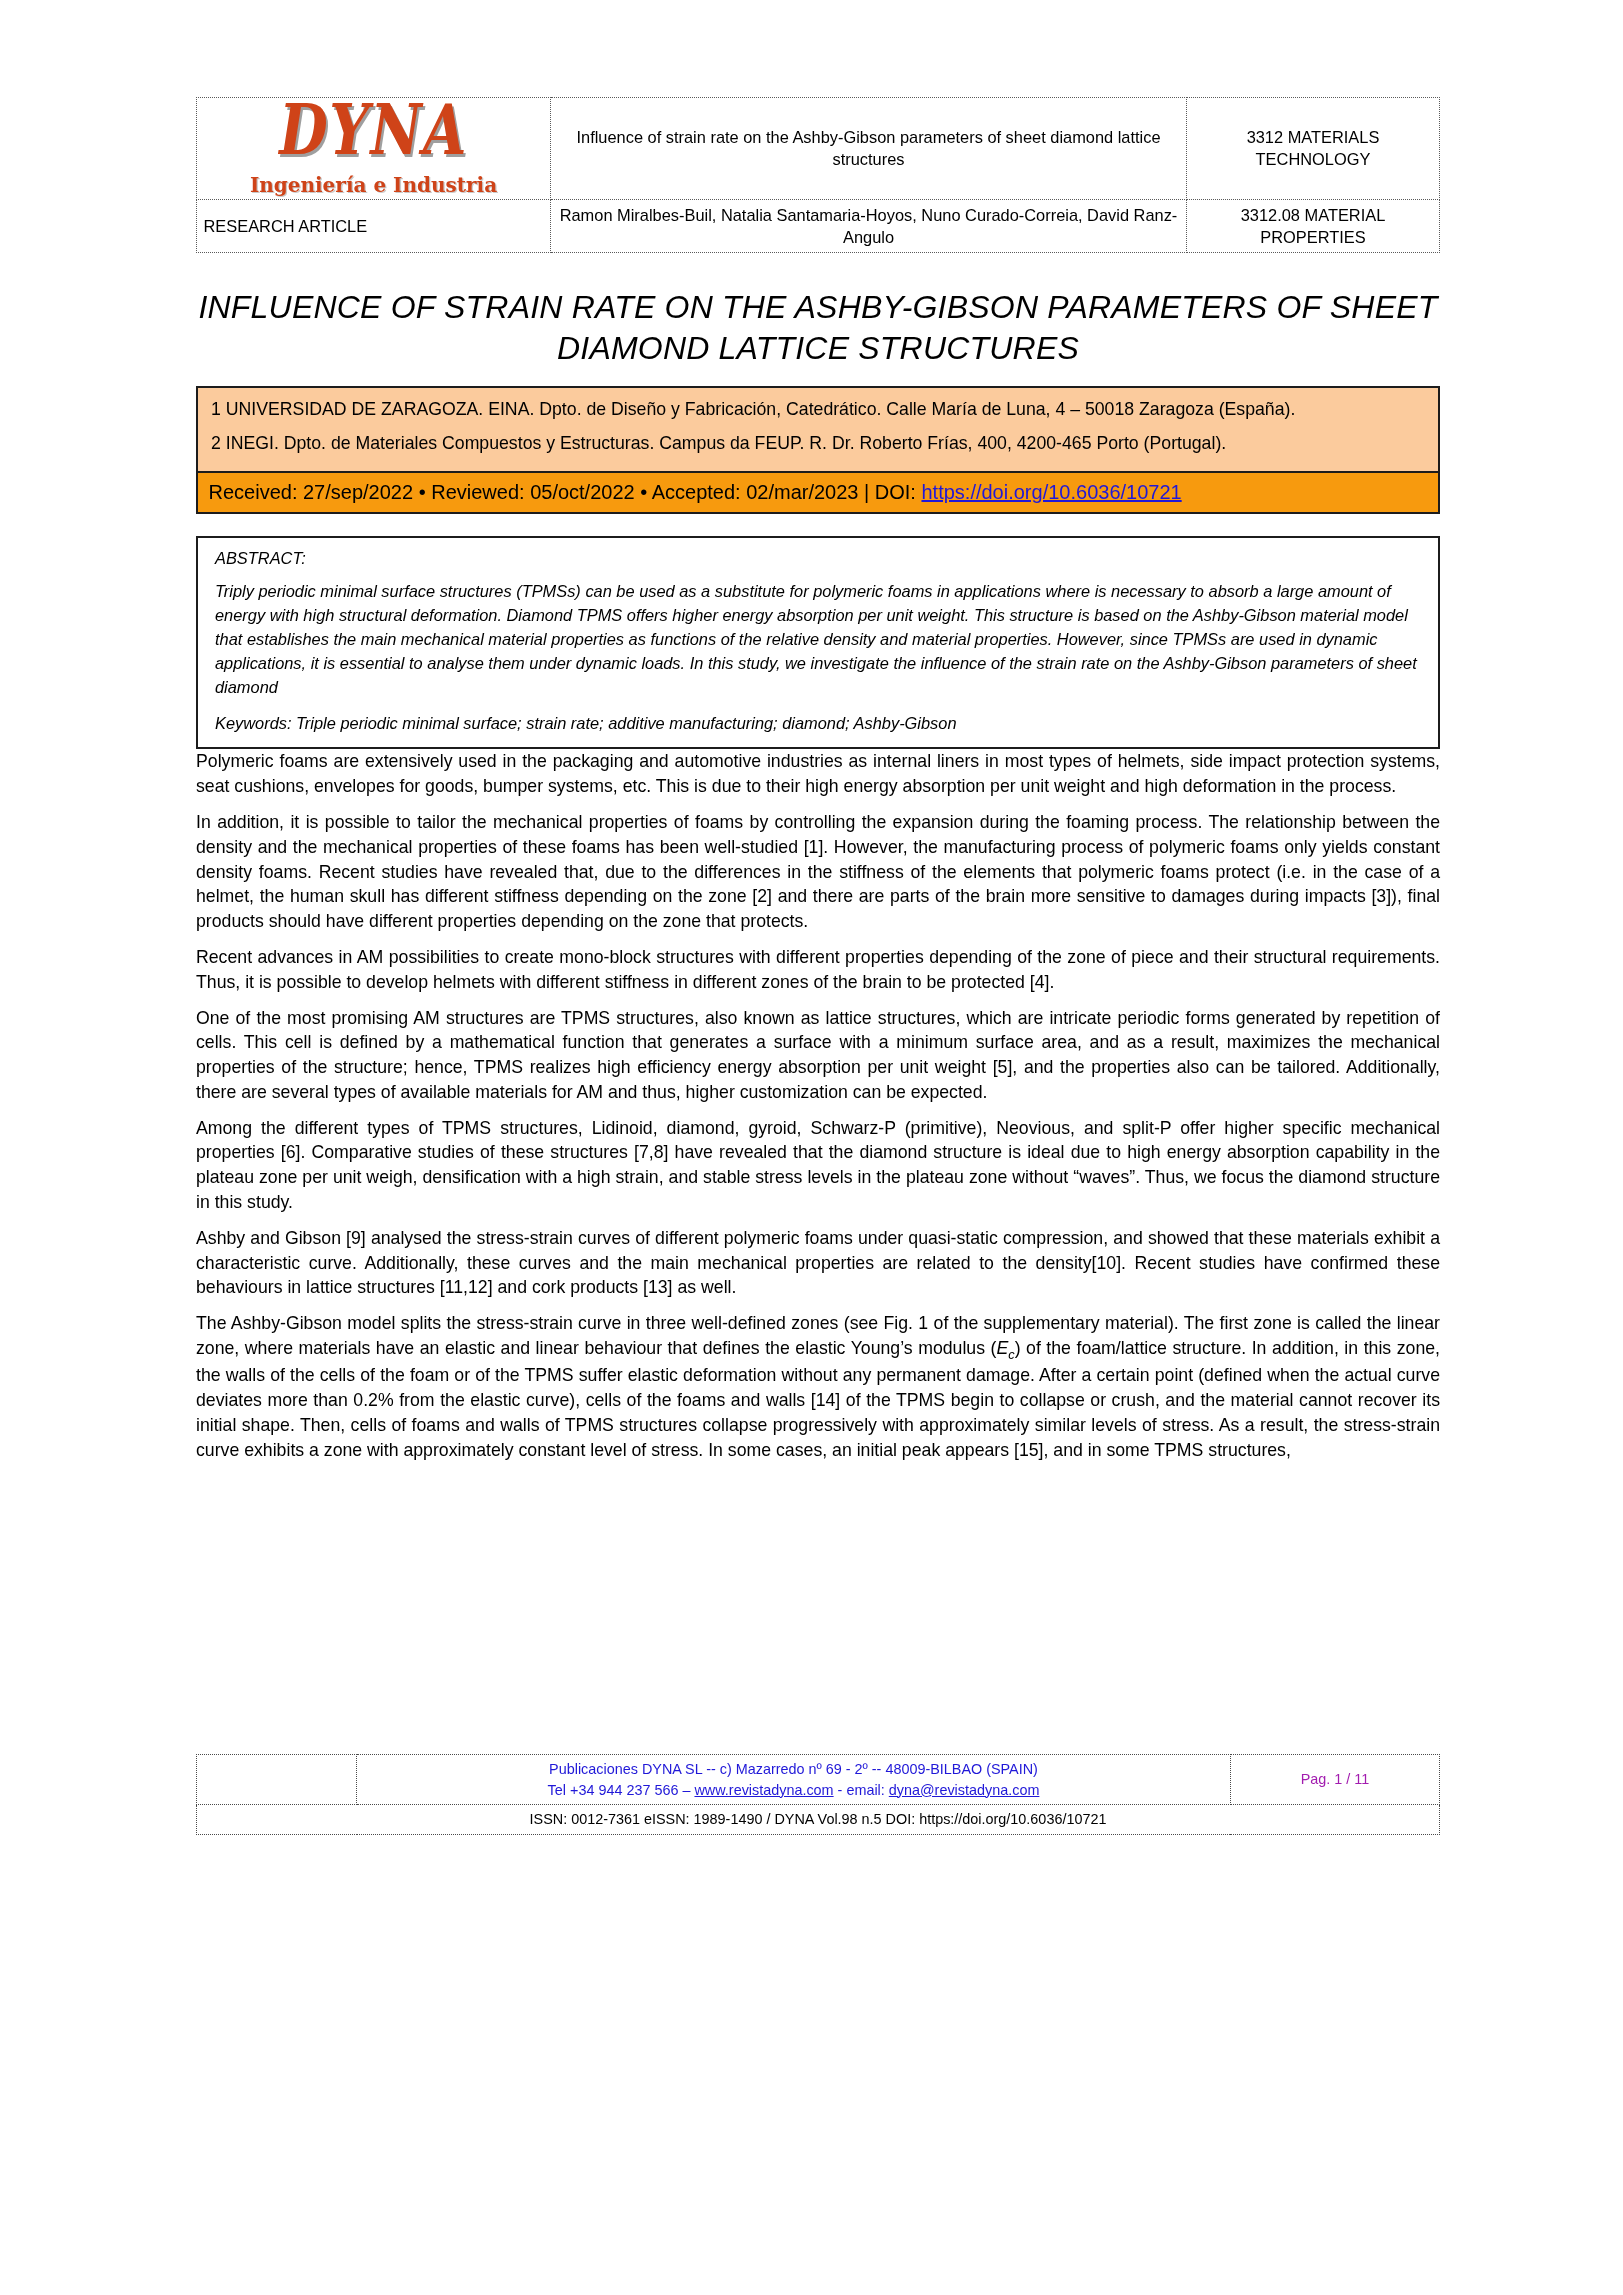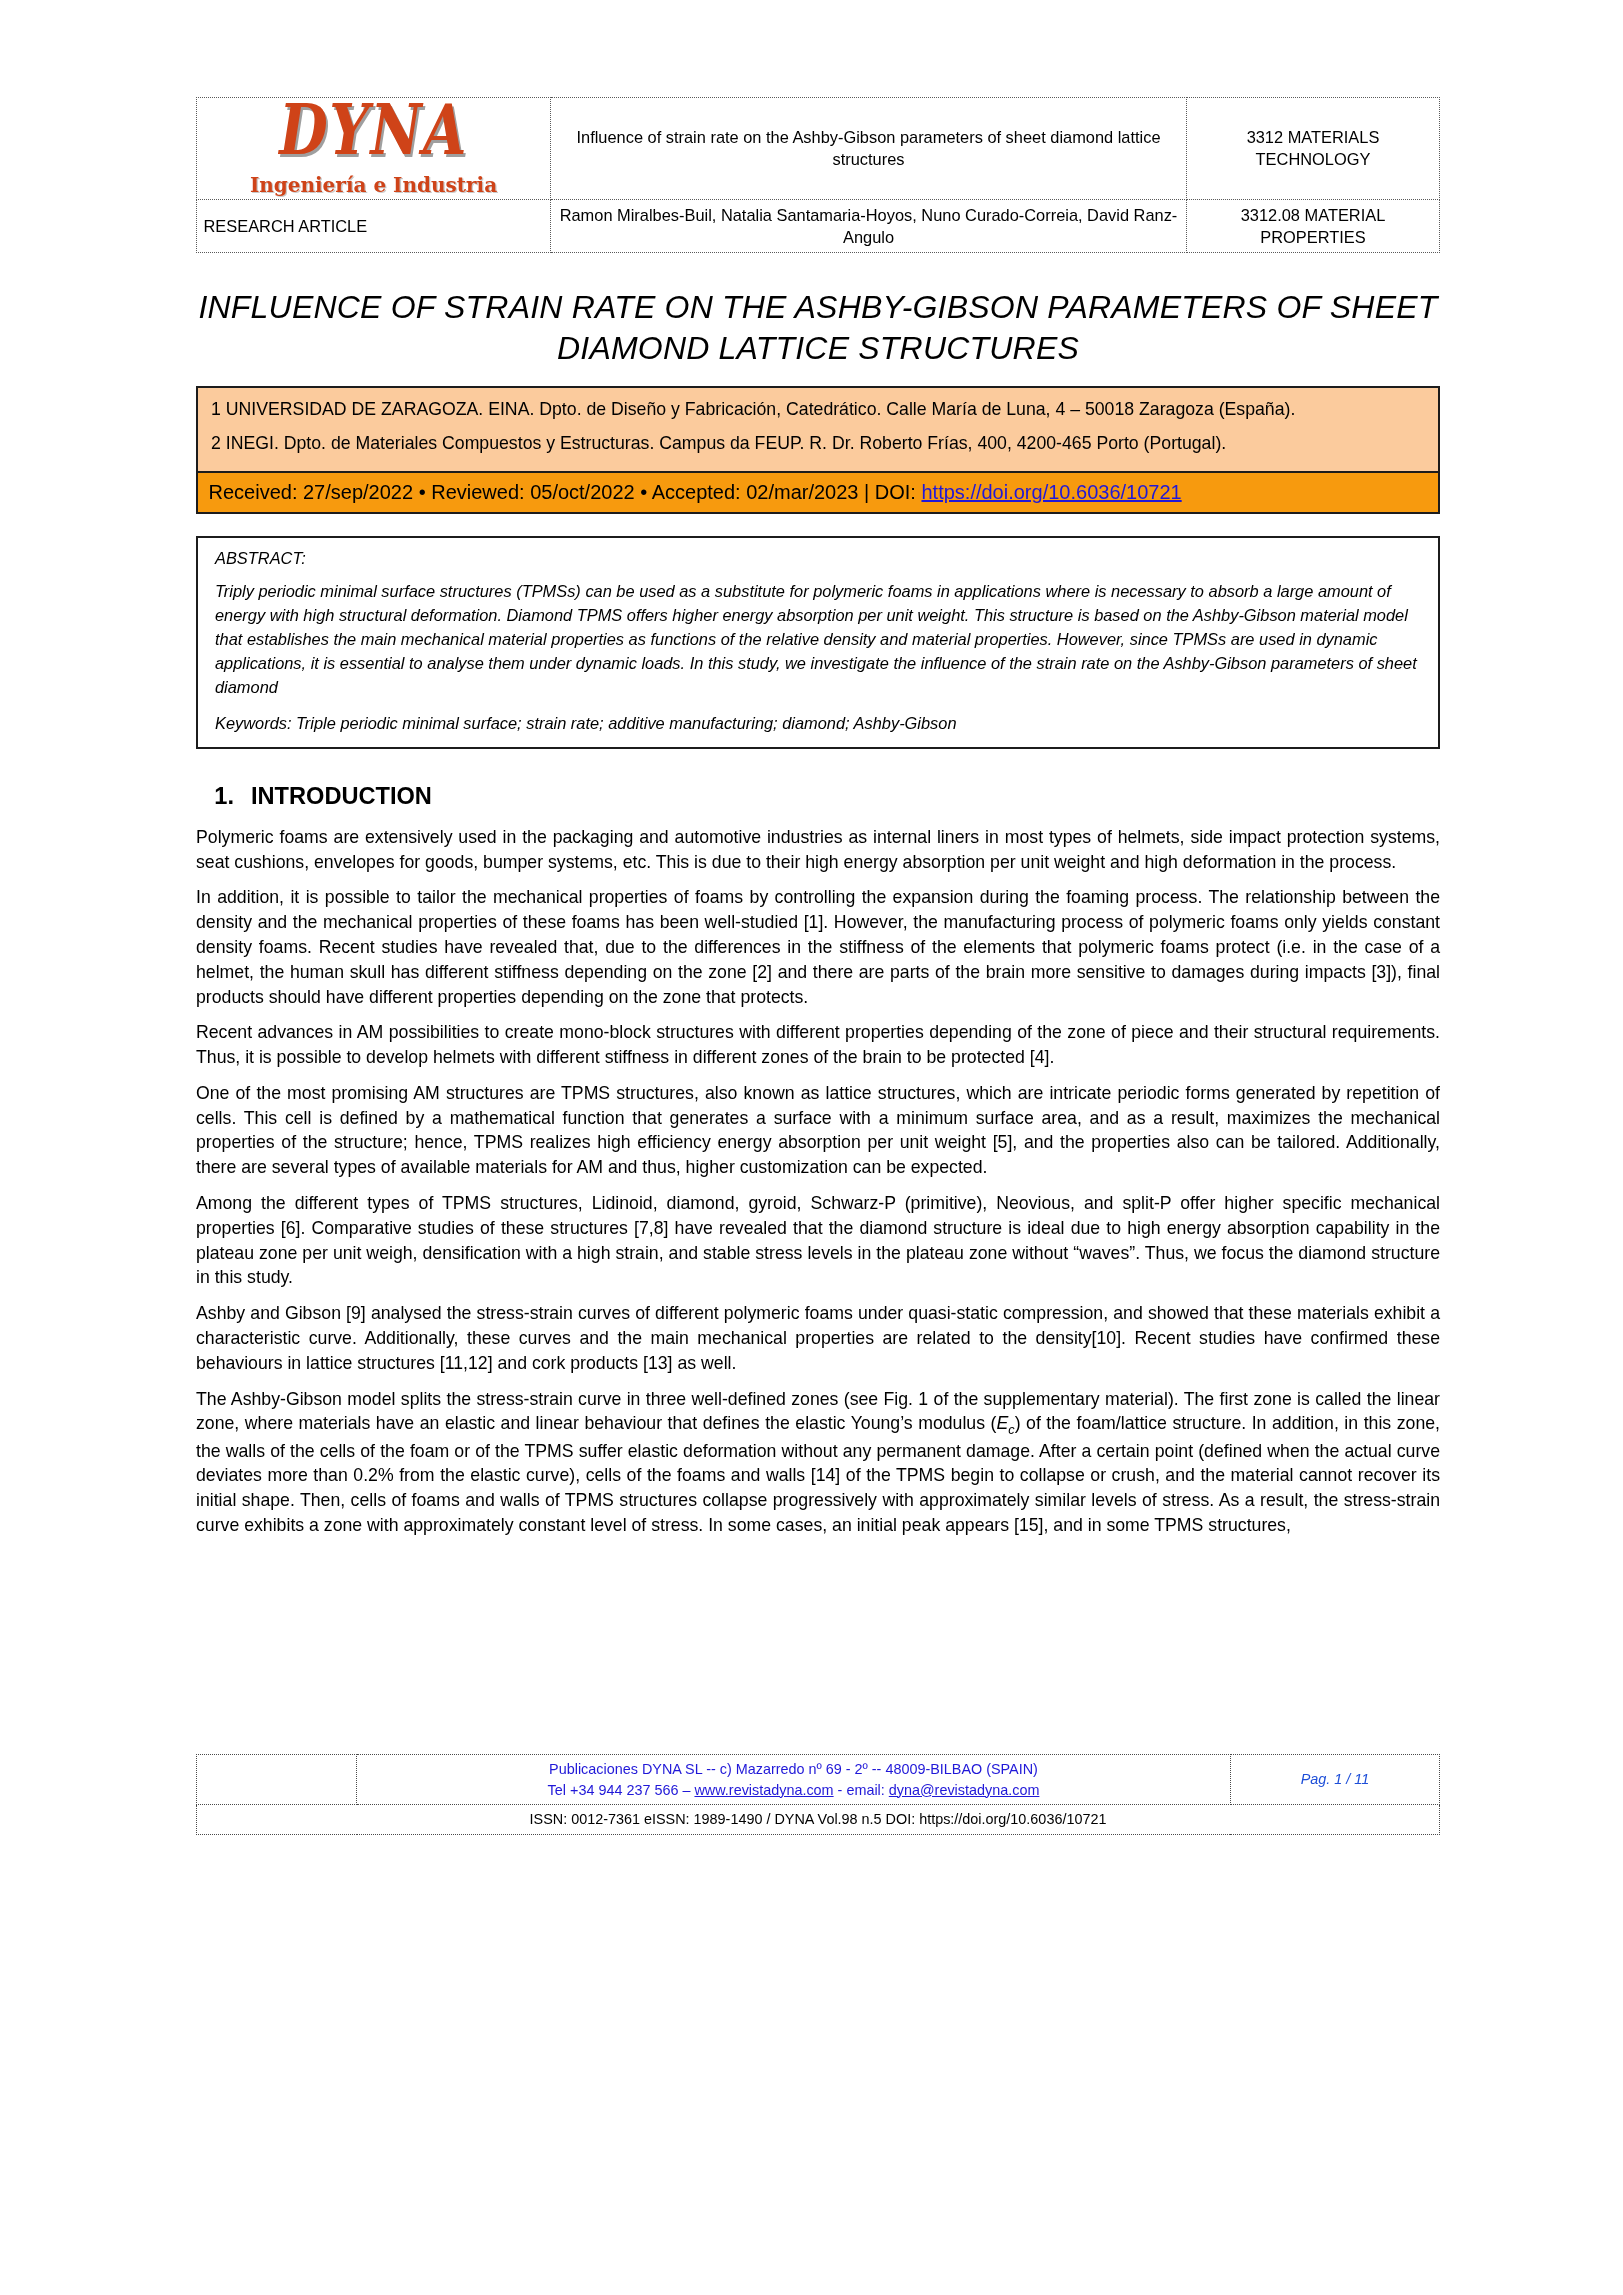--- a/index.html
+++ b/index.html
@@ -178,22 +178,21 @@
   }
   .f-blank { width: 154px; }
   .f-pub {
     text-align: center;
     color: #2018d8;
   }
   .f-pub a { color: #2018d8; text-decoration: underline; }
   .f-pag {
     width: 203px;
     text-align: center;
-    color: #1d4ed8;
-    font-style: italic;
+    color: #a21caf;
   }
   .f-issn {
     text-align: center;
     font-size: 14.4px;
     color: #000;
   }
 </style>
 </head>
 <body>
 
@@ -227,23 +226,20 @@
   </div>
 
   <div class="doi-bar"><span>Received: 27/sep/2022 • Reviewed: 05/oct/2022 • Accepted: 02/mar/2023 | DOI: </span><a href="#">https://doi.org/10.6036/10721</a></div>
 
   <div class="abstract-box">
     <p class="ab-label">ABSTRACT:</p>
     <p class="ab-body">Triply periodic minimal surface structures (TPMSs) can be used as a substitute for polymeric foams in applications where is necessary to absorb a large amount of energy with high structural deformation. Diamond TPMS offers higher energy absorption per unit weight. This structure is based on the Ashby-Gibson material model that establishes the main mechanical material properties as functions of the relative density and material properties. However, since TPMSs are used in dynamic applications, it is essential to analyse them under dynamic loads. In this study, we investigate the influence of the strain rate on the Ashby-Gibson parameters of sheet diamond</p>
     <p class="ab-keywords">Keywords: Triple periodic minimal surface; strain rate; additive manufacturing; diamond; Ashby-Gibson</p>
   </div>
 
-  <h2 class="section-head">
-    <span class="num">1.</span><span>INTRODUCTION</span>
-  </h2>
 
   <p class="body-p">Polymeric foams are extensively used in the packaging and automotive industries as internal liners in most types of helmets, side impact protection systems, seat cushions, envelopes for goods, bumper systems, etc. This is due to their high energy absorption per unit weight and high deformation in the process.</p>
   <p class="body-p">In addition, it is possible to tailor the mechanical properties of foams by controlling the expansion during the foaming process. The relationship between the density and the mechanical properties of these foams has been well-studied [1]. However, the manufacturing process of polymeric foams only yields constant density foams. Recent studies have revealed that, due to the differences in the stiffness of the elements that polymeric foams protect (i.e. in the case of a helmet, the human skull has different stiffness depending on the zone [2] and there are parts of the brain more sensitive to damages during impacts [3]), final products should have different properties depending on the zone that protects.</p>
   <p class="body-p">Recent advances in AM possibilities to create mono-block structures with different properties depending of the zone of piece and their structural requirements. Thus, it is possible to develop helmets with different stiffness in different zones of the brain to be protected [4].</p>
   <p class="body-p">One of the most promising AM structures are TPMS structures, also known as lattice structures, which are intricate periodic forms generated by repetition of cells. This cell is defined by a mathematical function that generates a surface with a minimum surface area, and as a result, maximizes the mechanical properties of the structure; hence, TPMS realizes high efficiency energy absorption per unit weight [5], and the properties also can be tailored. Additionally, there are several types of available materials for AM and thus, higher customization can be expected.</p>
   <p class="body-p">Among the different types of TPMS structures, Lidinoid, diamond, gyroid, Schwarz-P (primitive), Neovious, and split-P offer higher specific mechanical properties [6]. Comparative studies of these structures [7,8] have revealed that the diamond structure is ideal due to high energy absorption capability in the plateau zone per unit weigh, densification with a high strain, and stable stress levels in the plateau zone without “waves”. Thus, we focus the diamond structure in this study.</p>
   <p class="body-p">Ashby and Gibson [9] analysed the stress-strain curves of different polymeric foams under quasi-static compression, and showed that these materials exhibit a characteristic curve. Additionally, these curves and the main mechanical properties are related to the density[10]. Recent studies have confirmed these behaviours in lattice structures [11,12] and cork products [13] as well.</p>
   <p class="body-p last"><span>The Ashby-Gibson model splits the stress-strain curve in three well-defined zones (see Fig. 1 of the supplementary material). The first zone is called the linear zone, where materials have an elastic and linear behaviour that defines the elastic Young’s modulus (</span><span class="ital">E</span><sub class="ital">c</sub><span>) of the foam/lattice structure. In addition, in this zone, the walls of the cells of the foam or of the TPMS suffer elastic deformation without any permanent damage. After a certain point (defined when the actual curve deviates more than 0.2% from the elastic curve), cells of the foams and walls [14] of the TPMS begin to collapse or crush, and the material cannot recover its initial shape. Then, cells of foams and walls of TPMS structures collapse progressively with approximately similar levels of stress. As a result, the stress-strain curve exhibits a zone with approximately constant level of stress. In some cases, an initial peak appears [15], and in some TPMS structures,</span></p>
 
   <div class="footer">

